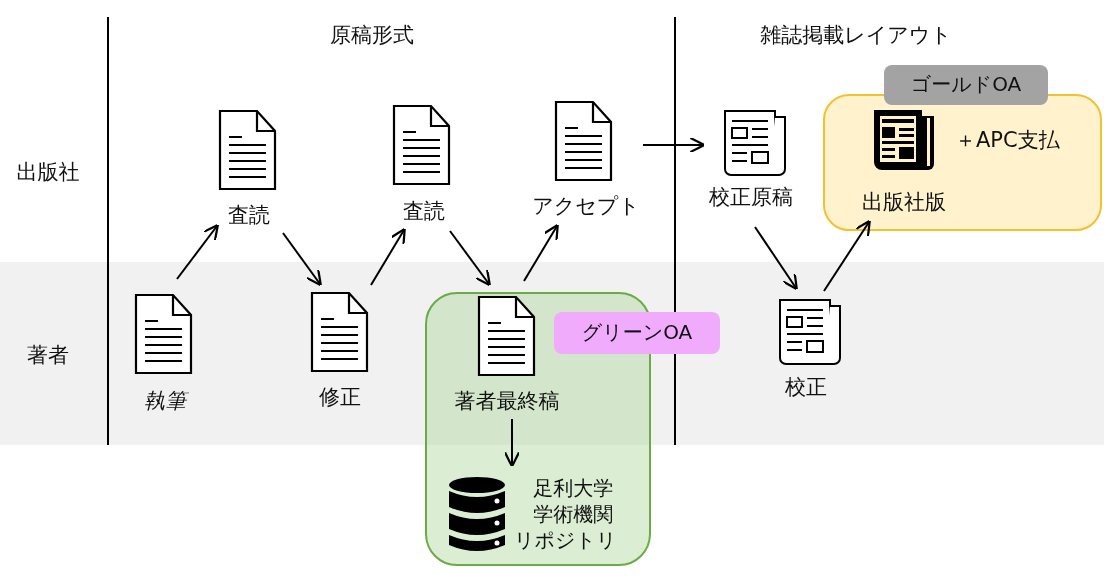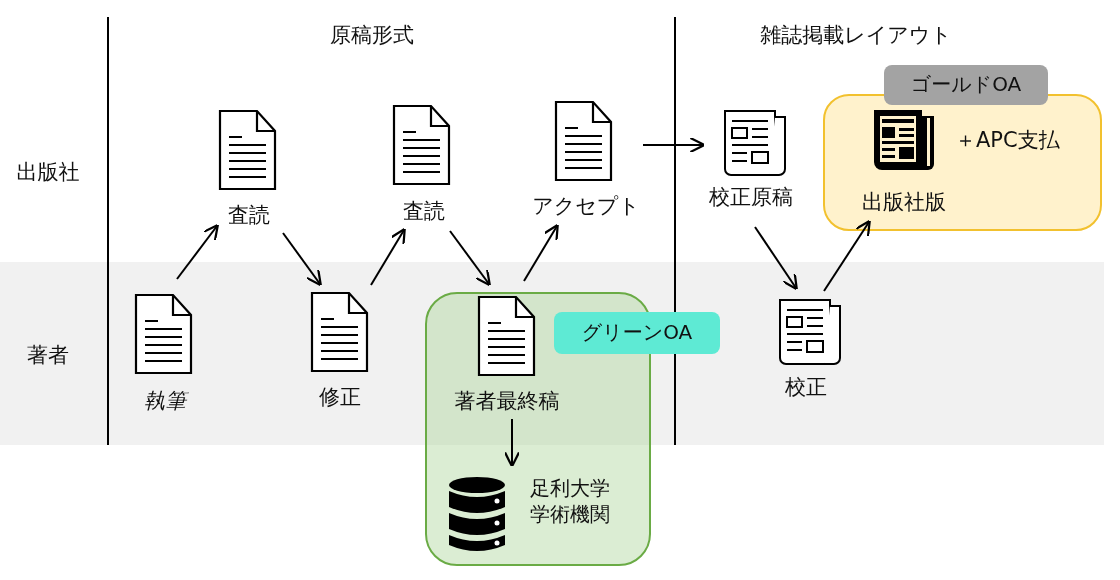--- a/index.html
+++ b/index.html
@@ -9,21 +9,21 @@
   .vline{position:absolute;width:2px;background:#000;}
   .txt{position:absolute;font-size:21px;white-space:nowrap;line-height:1;}
   .ctr{transform:translateX(-50%);text-align:center;}
   svg.layer{position:absolute;left:0;top:0;width:1120px;height:580px;overflow:visible;}
   .green-box{position:absolute;left:425px;top:292px;width:226px;height:274px;
       background:rgba(176,214,158,0.45);border:2px solid #6aab45;border-radius:32px;box-sizing:border-box;}
   .gold-box{position:absolute;left:823px;top:94px;width:279px;height:137px;
       background:#fff2cc;border:2px solid #f2c12e;border-radius:26px;box-sizing:border-box;}
   .tag{position:absolute;font-size:20px;line-height:1;padding:6px 0;box-sizing:border-box;
        border-radius:8px;text-align:center;white-space:nowrap;}
-  .tag-green{left:554px;top:312px;width:166px;height:42px;background:#5eead4;color:#111;padding-top:10px;}
+  .tag-green{left:554px;top:312px;width:166px;height:42px;background:#f0abfc;color:#111;padding-top:10px;}
   .tag-gold{left:884px;top:65px;width:164px;height:40px;background:#a3a3a3;color:#111;padding-top:9px;}
   .repo-text{position:absolute;left:520px;top:475px;font-size:20px;line-height:26px;text-align:center;}
 </style>
 </head>
 <body>
 
 <div class="band"></div>
 
 <div class="green-box"></div>
 
@@ -121,17 +121,18 @@
 <div class="txt ctr" style="left:751px;top:187px;">校正原稿</div>
 <div class="txt ctr" style="left:904px;top:192px;">出版社版</div>
 <div class="txt ctr" style="left:165px;top:391px;font-style:italic;">執筆</div>
 <div class="txt ctr" style="left:340px;top:387px;">修正</div>
 <div class="txt ctr" style="left:507px;top:391px;">著者最終稿</div>
 <div class="txt ctr" style="left:806px;top:377px;">校正</div>
 
 <div class="repo-text">
   <div style="padding-left:10px;">足利大学</div>
   <div style="padding-left:10px;">学術機関</div>
+  <div style="margin-left:-6px;">リポジトリ</div>
 </div>
 
 <div class="tag tag-green">グリーンOA</div>
 <div class="tag tag-gold">ゴールドOA</div>
 <div class="txt" style="left:955px;top:130px;">＋APC支払</div>
 
 </body></html>

